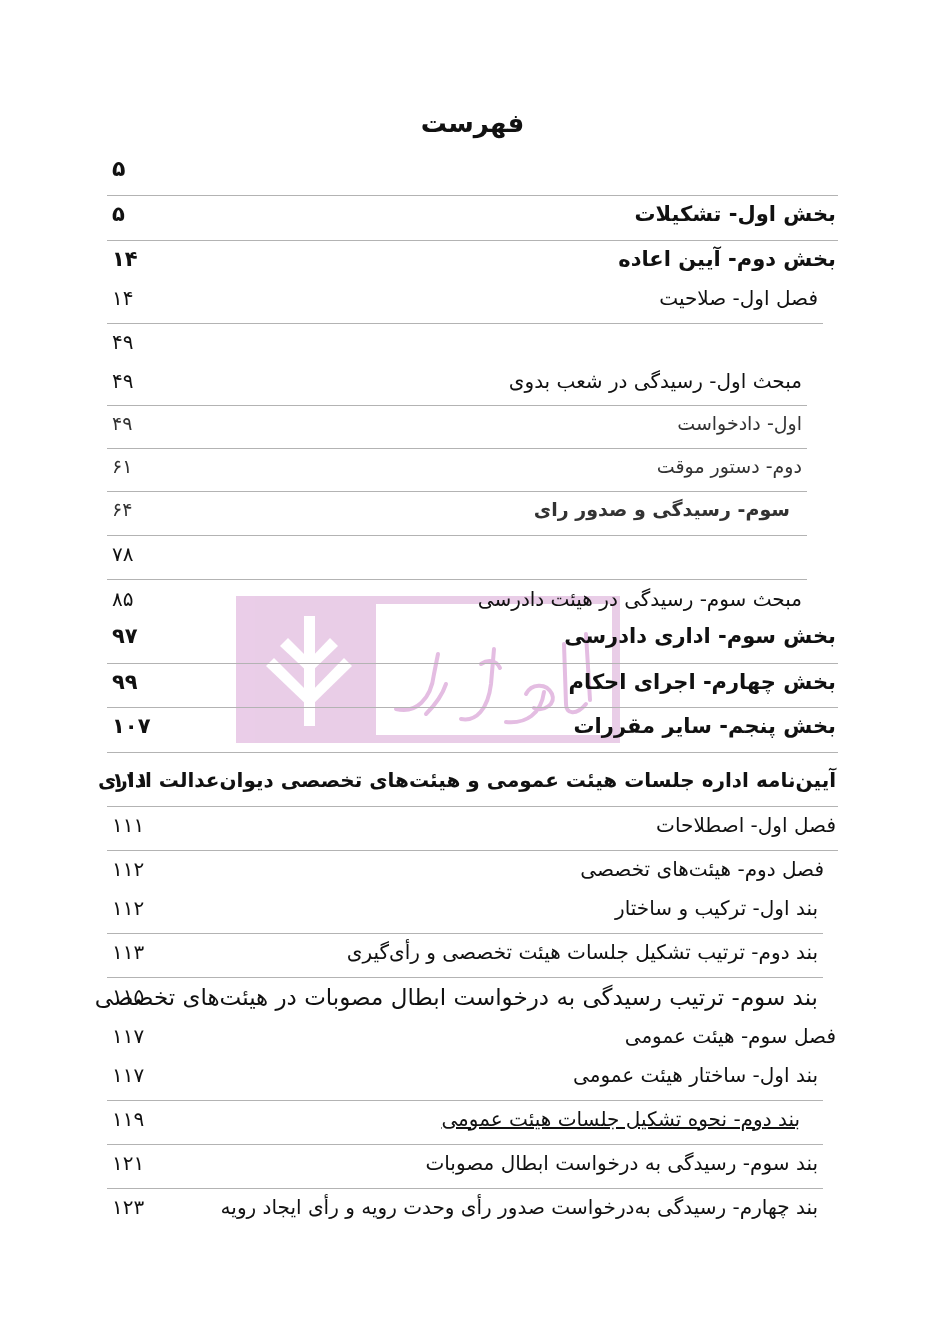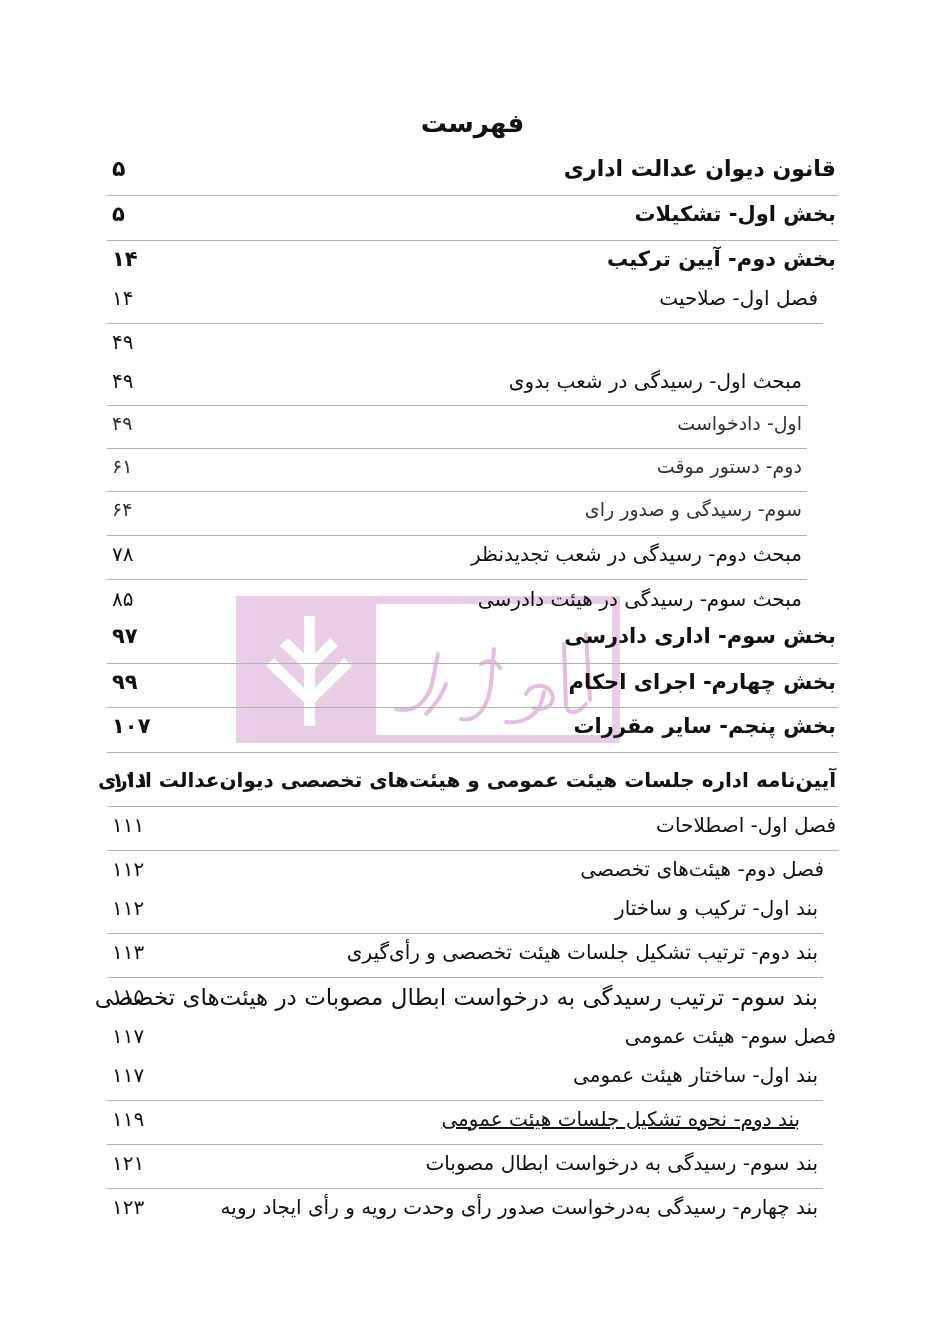--- a/index.html
+++ b/index.html
@@ -114,33 +114,32 @@
           <path d="M210,30 L214,96"></path>
         </g>
       </svg>
     </div>
   </div>
 
   <div class="content">
     <div class="title">فهرست</div>
 
     <div class="row lv-part" style="top:156px;left:112px;width:724px;height:30px;">
-      <span class="label" style="right:0;">قانون دیوان عدالت اداری</span>
       <span class="num">۵</span>
     </div>
     <div class="rule" style="top:195px;left:107px;width:731px;"></div>
 
     <div class="row lv-main" style="top:202px;left:112px;width:724px;height:30px;">
       <span class="label" style="right:0;">بخش اول- تشکیلات</span>
       <span class="num">۵</span>
     </div>
     <div class="rule" style="top:240px;left:107px;width:731px;"></div>
 
     <div class="row lv-main" style="top:247px;left:112px;width:724px;height:30px;">
-      <span class="label" style="right:0;">بخش دوم- آیین ترکیب</span>
+      <span class="label" style="right:0;">بخش دوم- آیین اعاده</span>
       <span class="num">۱۴</span>
     </div>
 
     <div class="row lv-fasl" style="top:286px;left:112px;width:706px;height:30px;">
       <span class="label" style="right:0;">فصل اول- صلاحیت</span>
       <span class="num">۱۴</span>
     </div>
     <div class="rule" style="top:323px;left:107px;width:716px;"></div>
 
     <div class="row lv-fasl" style="top:330px;left:112px;width:706px;height:30px;">
@@ -159,27 +158,26 @@
     </div>
     <div class="rule" style="top:448px;left:107px;width:700px;"></div>
 
     <div class="row lv-item" style="top:455px;left:112px;width:690px;height:30px;">
       <span class="label" style="right:0;">دوم- دستور موقت</span>
       <span class="num">۶۱</span>
     </div>
     <div class="rule" style="top:491px;left:107px;width:700px;"></div>
 
     <div class="row lv-item" style="top:498px;left:112px;width:690px;height:30px;">
-      <span class="label" style="right:0;">سوم- رسیدگی و صدور رای</span>
+      <span class="label" style="right:12px;font-weight:bold;">سوم- رسیدگی و صدور رای</span>
       <span class="num">۶۴</span>
     </div>
     <div class="rule" style="top:535px;left:107px;width:700px;"></div>
 
     <div class="row lv-sub" style="top:542px;left:112px;width:690px;height:30px;">
-      <span class="label" style="right:0;">مبحث دوم- رسیدگی در شعب تجدیدنظر</span>
       <span class="num">۷۸</span>
     </div>
     <div class="rule" style="top:579px;left:107px;width:700px;"></div>
 
     <div class="row lv-sub" style="top:587px;left:112px;width:690px;height:30px;">
       <span class="label" style="right:0;">مبحث سوم- رسیدگی در هیئت دادرسی</span>
       <span class="num">۸۵</span>
     </div>
 
     <div class="row lv-main" style="top:624px;left:112px;width:724px;height:30px;">

